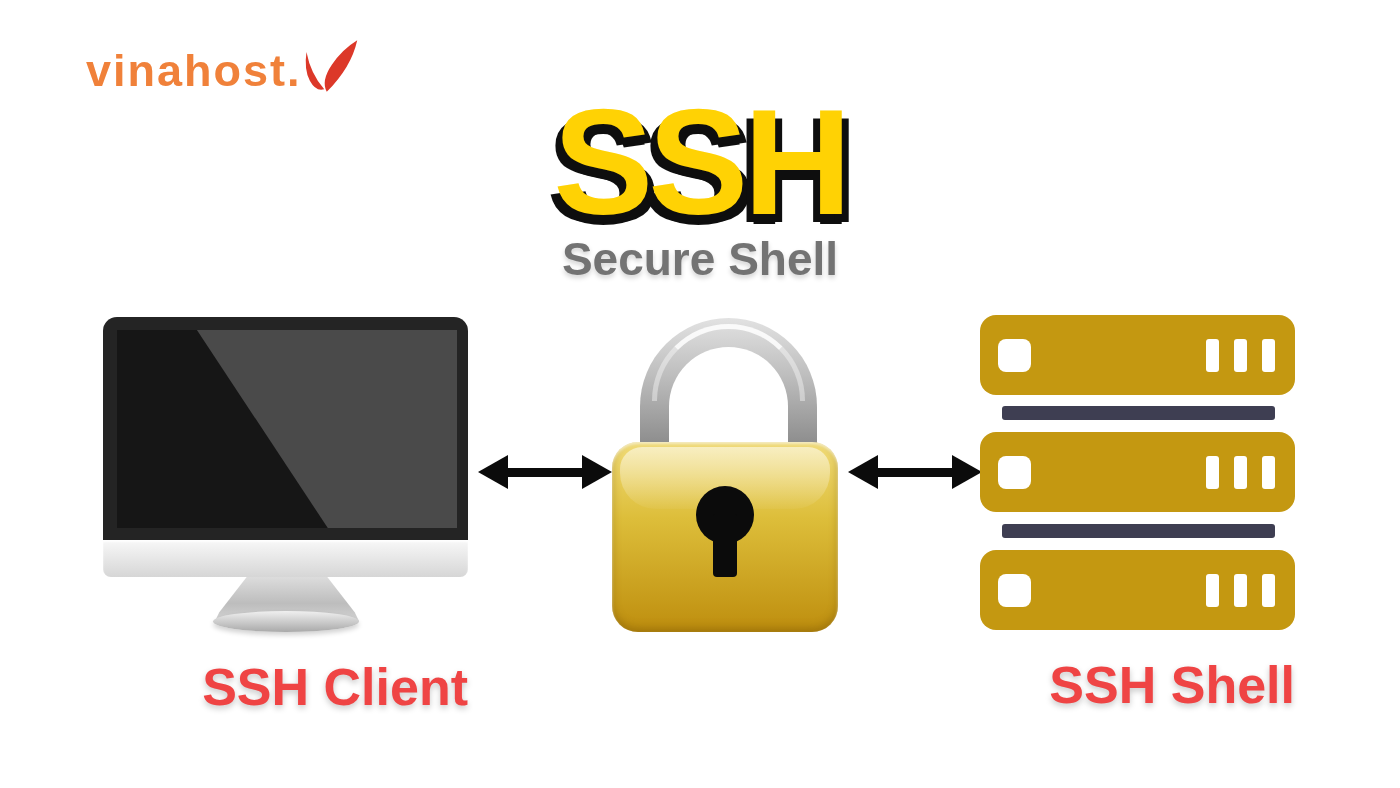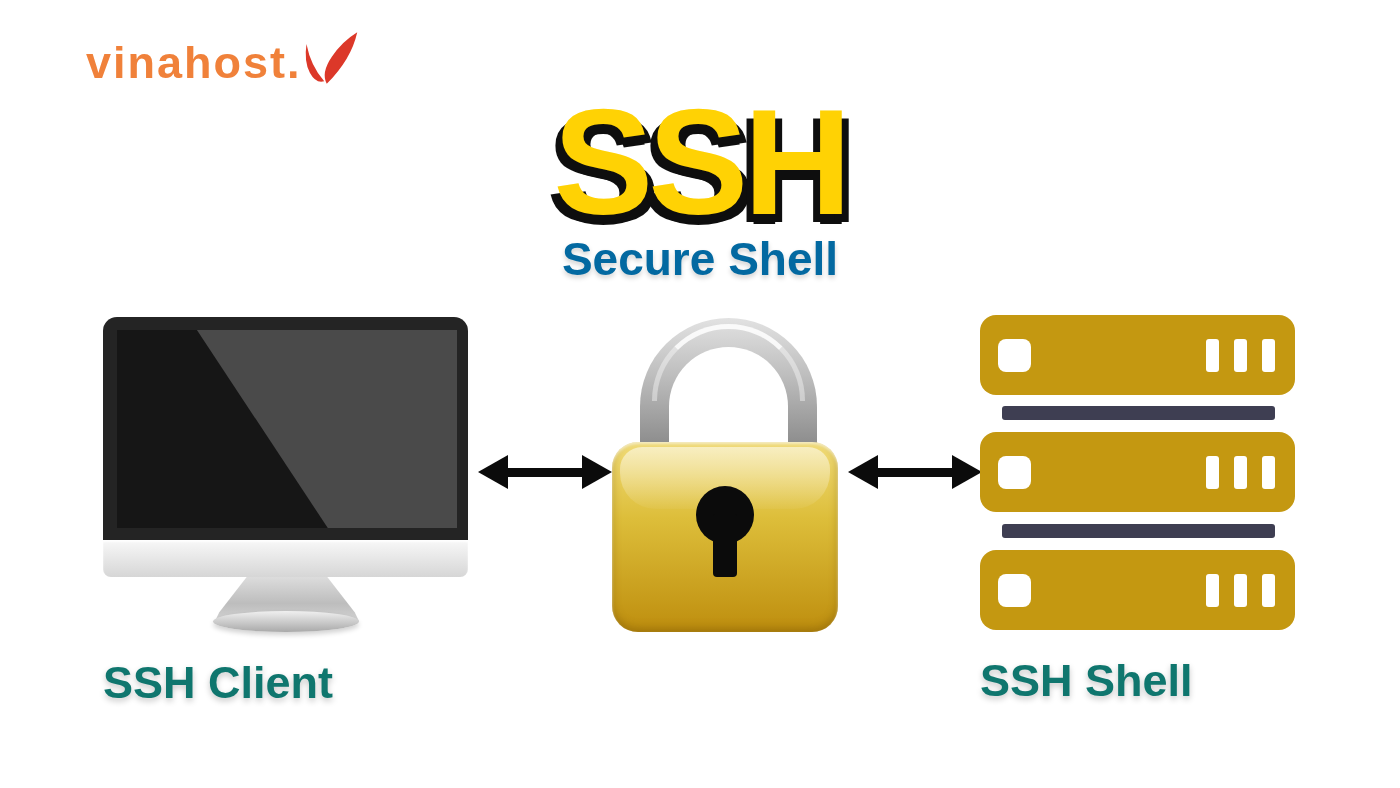--- a/index.html
+++ b/index.html
@@ -3,36 +3,36 @@
 <meta charset="utf-8">
 <style>
   * { margin:0; padding:0; box-sizing:border-box; }
   html,body { background:#ffffff; }
   .canvas {
     position:relative; width:1400px; height:788px; background:#ffffff;
     overflow:hidden; font-family:"Liberation Sans", sans-serif;
   }
 
   
-  .logo { position:absolute; left:86px; top:38px; display:flex; align-items:flex-start; }
+  .logo { position:absolute; left:86px; top:46px; display:flex; align-items:flex-start; }
   .logo-text {
     font-size:45px; font-weight:bold; letter-spacing:2px; color:#F0813A;
     line-height:1.1;
   }
   .logo-mark { margin-left:-4px; margin-top:-8px; }
 
   
   .title-block { position:absolute; left:450px; top:95px; width:500px; text-align:center; }
   .title-main {
     font-size:150px; font-weight:800; line-height:0.9; letter-spacing:-5px;
     color:#FFD204;
     text-shadow:-7px 8px 0 #0E0E0E, 7px 8px 0 #0E0E0E, 0 10px 0 #0E0E0E;
   }
   .title-sub {
-    margin-top:2px; font-size:46px; font-weight:bold; color:#0369a1;
+    margin-top:2px; font-size:46px; font-weight:bold; color:#737373;
     text-shadow:0 3px 5px rgba(0,0,0,.18);
   }
 
   
   .monitor-frame {
     position:absolute; left:103px; top:317px; width:365px; height:223px;
     background:#242424; border-radius:14px 14px 0 0;
   }
   .monitor-screen {
     position:absolute; left:14px; top:13px; right:11px; bottom:12px;
@@ -54,22 +54,22 @@
   }
   .monitor-base {
     position:absolute; left:213px; top:611px; width:146px; height:21px;
     border-radius:50%;
     background:linear-gradient(180deg,#F0F0F0,#A9A9A9);
     box-shadow:0 3px 5px rgba(0,0,0,.18);
   }
 
   
   .node-label {
-    position:absolute; text-align:left; font-size:45px; font-weight:bold;
-    color:#0f766e; text-shadow:0 3px 6px rgba(0,0,0,.22);
+    position:absolute; text-align:right; font-size:52px; font-weight:bold;
+    color:#ef4444; text-shadow:0 3px 6px rgba(0,0,0,.22);
   }
   .label-client { left:103px; top:657px; width:365px; }
   .label-server { left:980px; top:655px; width:315px; }
 
   
   .lock-shackle {
     position:absolute; left:640px; top:318px; width:177px; height:130px;
     border-radius:90px 90px 0 0;
     background:linear-gradient(180deg,#E2E2E2 0%,#BDBDBD 45%,#8A8A8A 100%);
   }

